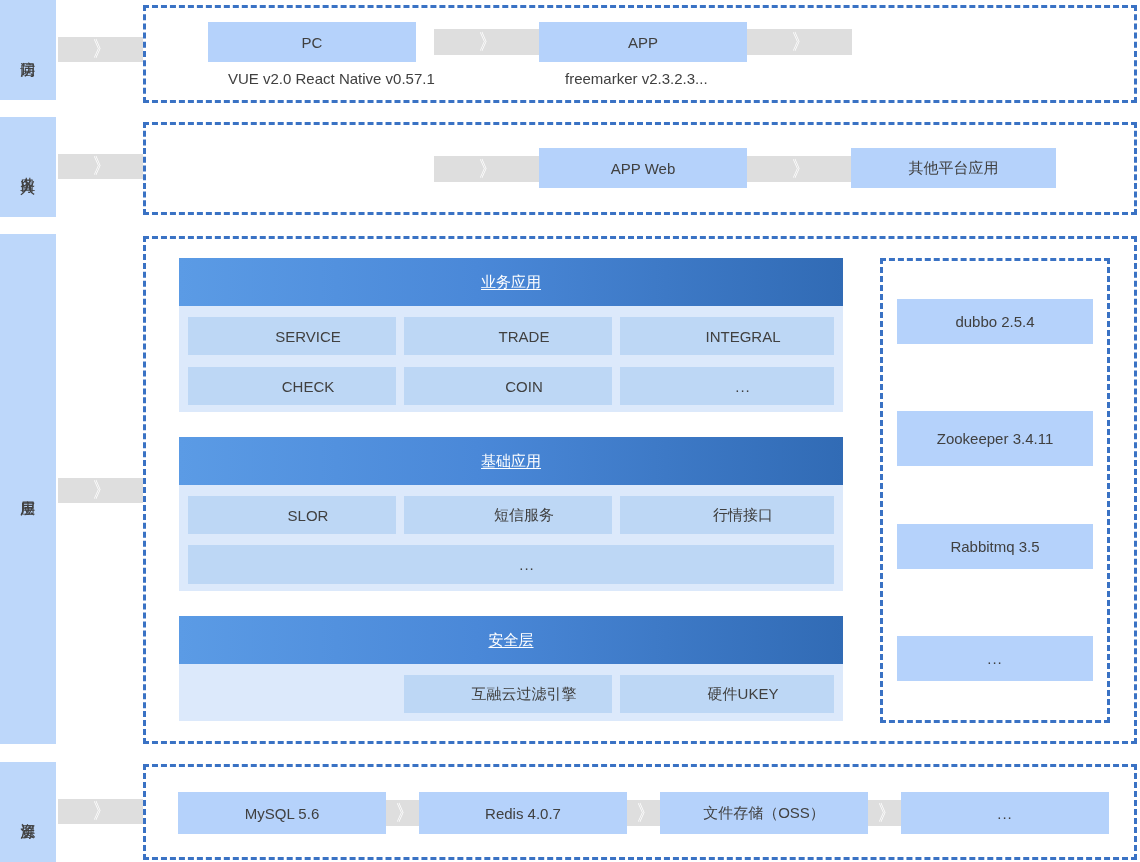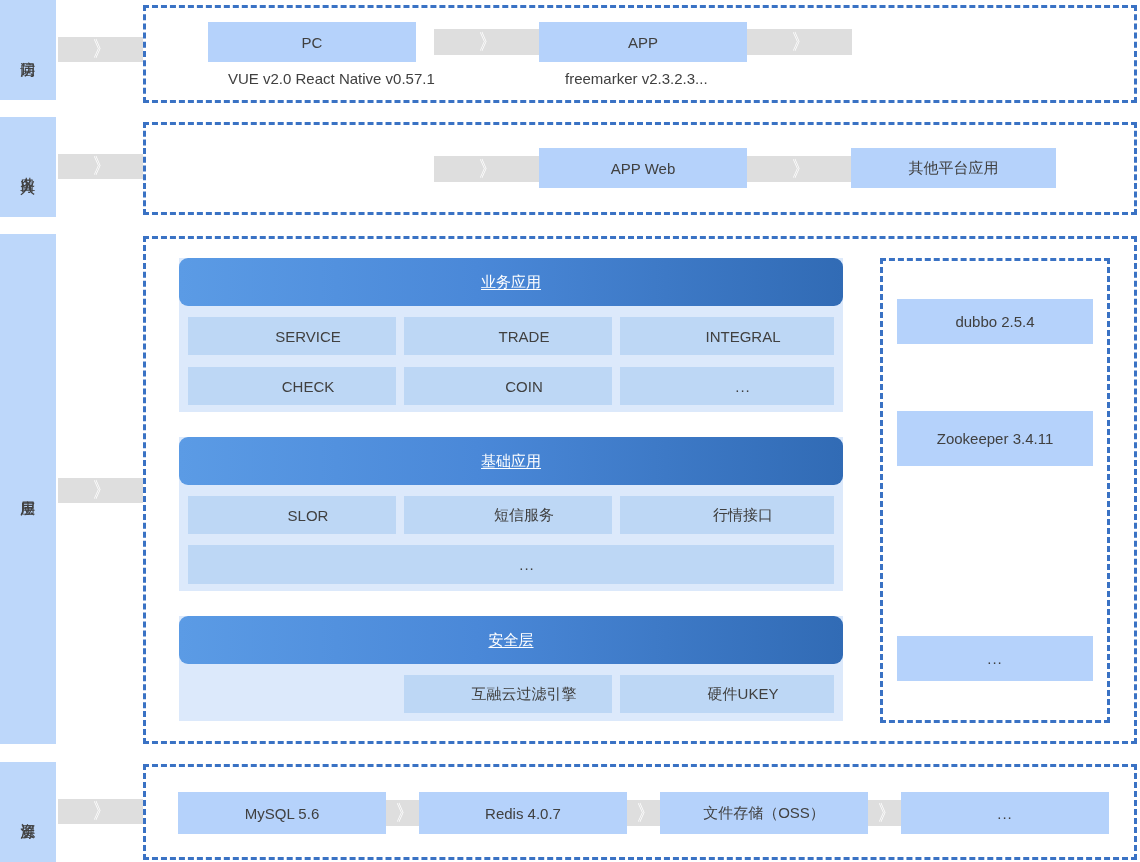--- a/index.html
+++ b/index.html
@@ -53,21 +53,20 @@
 
   
   .panel{position:absolute;background:#DCE9FB;box-sizing:border-box;}
   .panel-head{
     position:absolute;left:0;right:0;top:0;height:48px;
     background:linear-gradient(to right,#5B9BE5 0%,#4A88D8 45%,#316BB5 100%);
     display:flex;align-items:center;justify-content:center;
     color:#ffffff;font-size:15px;
     text-decoration:underline;
     text-underline-offset:2px;
-    border-radius:9px;
   }
   .cell{
     position:absolute;background:#BDD7F5;
     display:flex;align-items:center;justify-content:center;
     color:#404040;font-size:15px;box-sizing:border-box;padding-left:32px;
   }
   .dots{letter-spacing:1px;font-size:15px;}
 </style>
 </head>
 <body>
@@ -184,20 +183,23 @@
   </div>
 
   <div class="dashed-group" style="left:880px;top:258px;width:230px;height:465px;"></div>
 
   <div class="node" style="left:897px;top:299px;width:196px;height:45px;">
     <span>dubbo 2.5.4</span>
   </div>
   <div class="node" style="left:897px;top:411px;width:196px;height:55px;">
     <span>Zookeeper 3.4.11</span>
   </div>
+  <div class="node" style="left:897px;top:524px;width:196px;height:45px;">
+    <span>Rabbitmq 3.5</span>
+  </div>
   <div class="node" style="left:897px;top:636px;width:196px;height:45px;">
     <span class="dots">...</span>
   </div>
 
   <div class="dashed-group" style="left:143px;top:764px;width:994px;height:96px;"></div>
 
   <div class="node" style="left:178px;top:792px;width:208px;height:42px;">
     <span>MySQL 5.6</span>
   </div>
   <div class="connector" style="left:386px;top:800px;width:35px;height:26px;">

